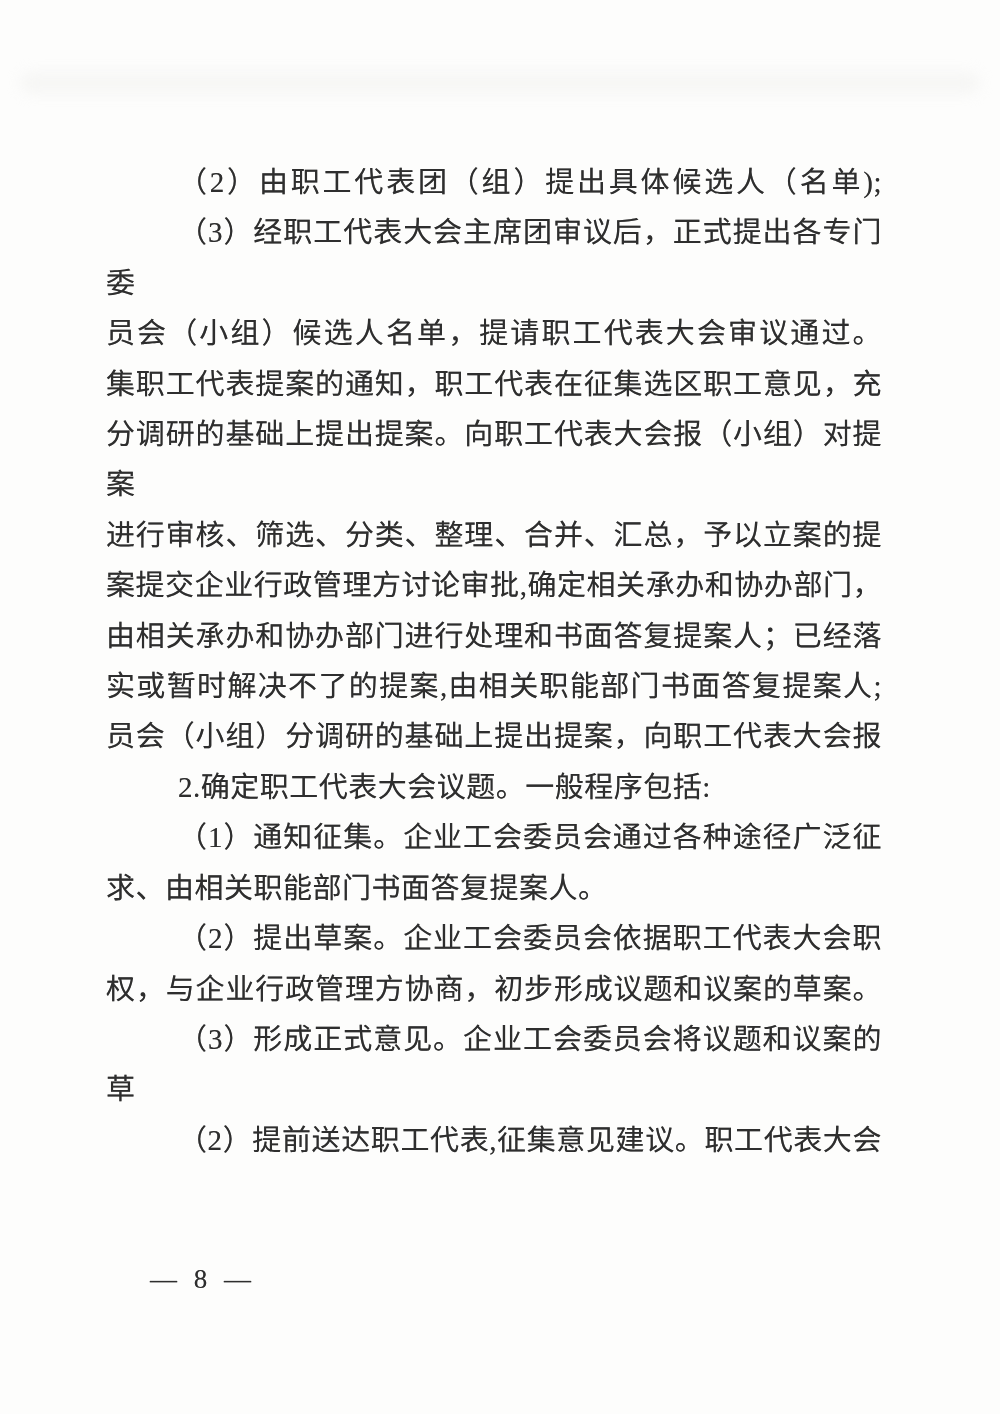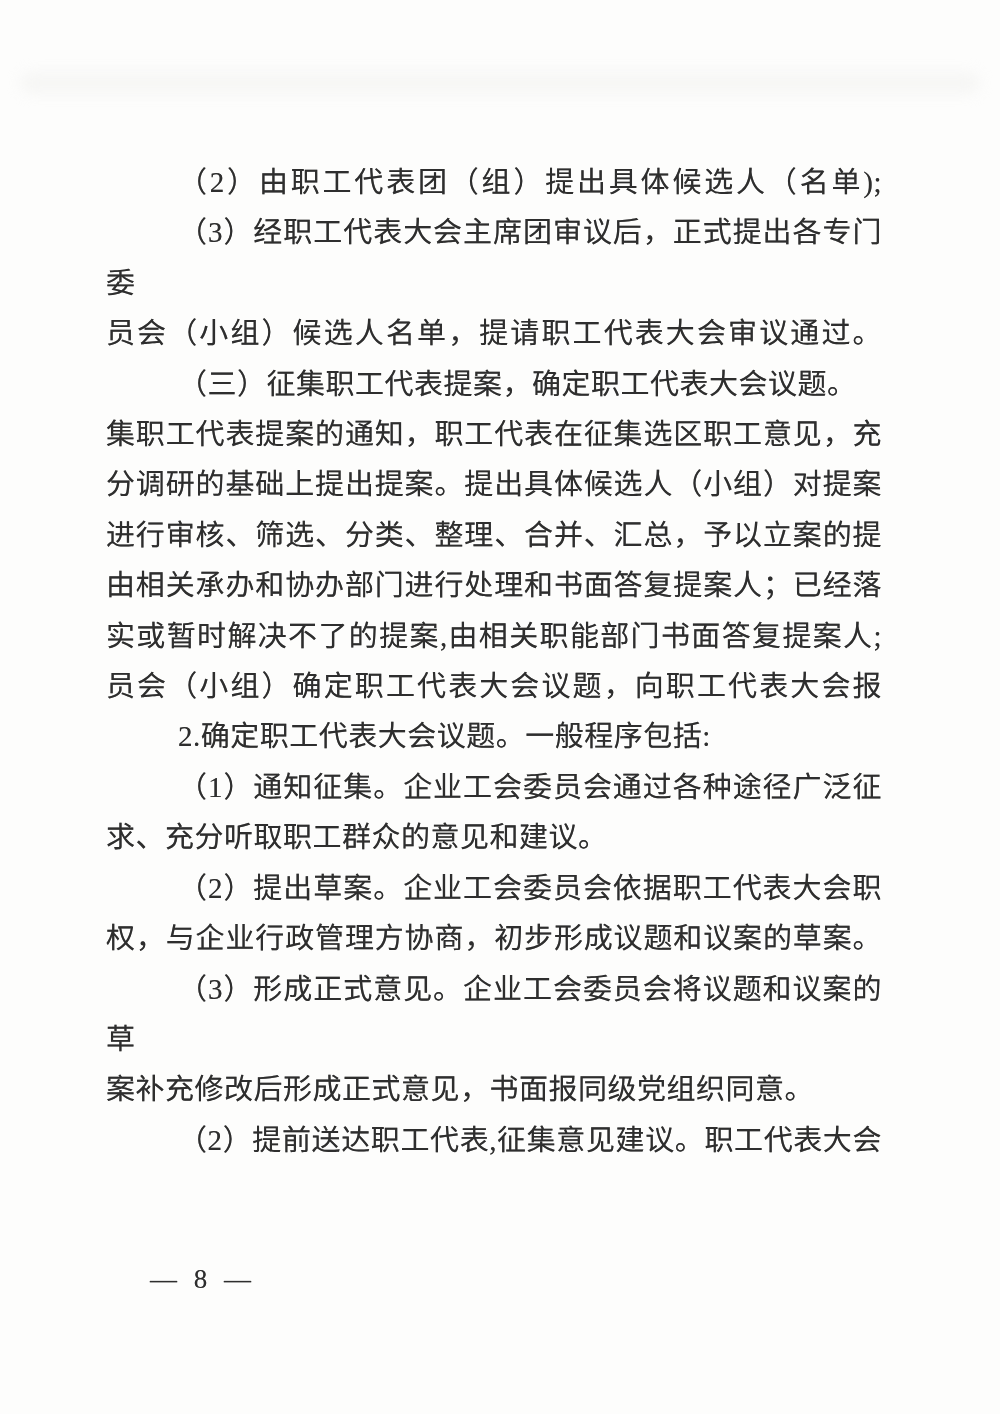--- a/index.html
+++ b/index.html
@@ -69,31 +69,30 @@
 </head>
 <body>
 
 <div class="doc-page">
   <div class="scan-band"></div>
 
   <main class="text-block">
     <p class="line indent justify">（2）由职工代表团（组）提出具体候选人（名单);</p>
     <p class="line indent justify">（3）经职工代表大会主席团审议后，正式提出各专门委</p>
     <p class="line justify">员会（小组）候选人名单，提请职工代表大会审议通过。</p>
-    <p class="line indent">（三）征集职工代表提案，确定职工代表大会议题。</p>
     <p class="line justify">集职工代表提案的通知，职工代表在征集选区职工意见，充</p>
-    <p class="line justify">分调研的基础上提出提案。提出具体候选人（小组）对提案</p>
+    <p class="line justify">分调研的基础上提出提案。向职工代表大会报（小组）对提案</p>
     <p class="line justify">进行审核、筛选、分类、整理、合并、汇总，予以立案的提</p>
+    <p class="line justify">案提交企业行政管理方讨论审批,确定相关承办和协办部门，</p>
     <p class="line justify">由相关承办和协办部门进行处理和书面答复提案人；已经落</p>
     <p class="line justify">实或暂时解决不了的提案,由相关职能部门书面答复提案人;</p>
-    <p class="line justify">员会（小组）确定职工代表大会议题，向职工代表大会报</p>
+    <p class="line justify">员会（小组）分调研的基础上提出提案，向职工代表大会报</p>
     <p class="line indent">2.确定职工代表大会议题。一般程序包括:</p>
     <p class="line indent justify">（1）通知征集。企业工会委员会通过各种途径广泛征</p>
-    <p class="line">求、充分听取职工群众的意见和建议。</p>
+    <p class="line">求、由相关职能部门书面答复提案人。</p>
     <p class="line indent justify">（2）提出草案。企业工会委员会依据职工代表大会职</p>
     <p class="line justify">权，与企业行政管理方协商，初步形成议题和议案的草案。</p>
     <p class="line indent justify">（3）形成正式意见。企业工会委员会将议题和议案的草</p>
-    <p class="line">案补充修改后形成正式意见，书面报同级党组织同意。</p>
     <p class="line indent justify">（2）提前送达职工代表,征集意见建议。职工代表大会</p>
   </main>
 
   <div class="page-number">— 8 —</div>
 </div>
 
 </body></html>

